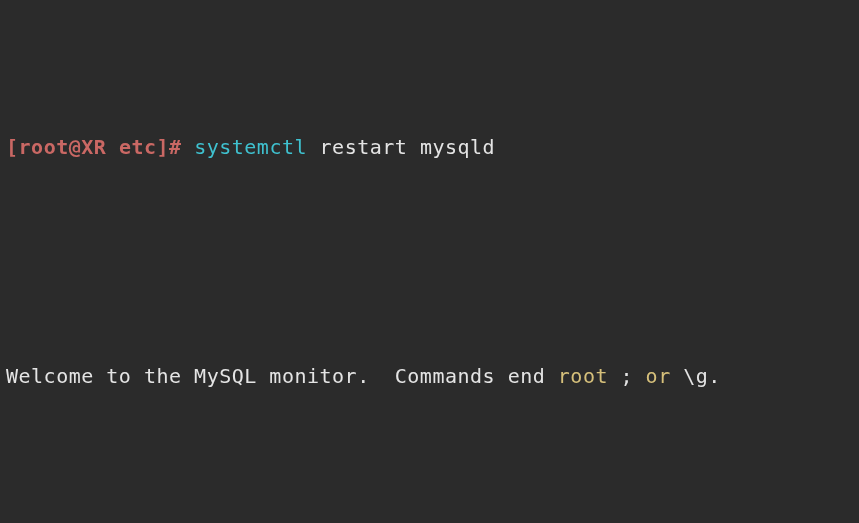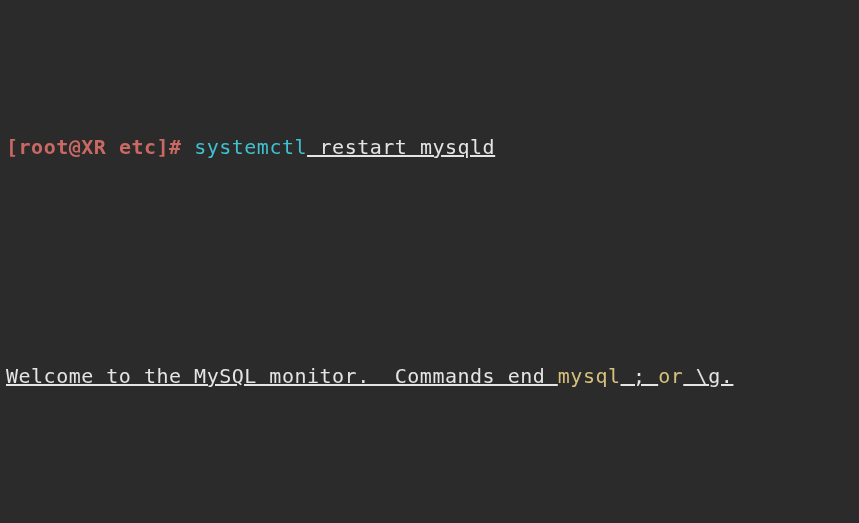--- a/index.html
+++ b/index.html
@@ -21,37 +21,37 @@
     white-space: pre-wrap;
     word-break: break-all;
   }
   .line { display: block; }
   .line-narrow { line-height: 30px; }
 
   
   .b-red   { color: #ca6864; font-weight: bold; } 
   .red     { color: #ca6864; }
   .cyan    { color: #3fc1cf; text-align: right; }
-  .white   { color: #e4e4e4; text-decoration: underline; }
+  .white   { color: #e4e4e4; }
   .yellow  { color: #d6c07b; }
 
   .bold { font-weight: bold; }
 </style>
 </head>
 <body>
 
 <div class="terminal">
 
   
   <span class="line line-narrow"><span class="b-red bold">[</span><span class="b-red bold">root@XR</span><span class="b-red bold"> etc</span><span class="b-red bold">]</span><span class="b-red bold">#</span><span> </span><span class="cyan">systemctl</span><span class="white"> restart mysqld</span></span>
 
   
 
   
-  <span class="line"><span class="white">Welcome to the MySQL monitor.  Commands end </span><span class="yellow">mysql</span><span class="white"> ; </span><span class="yellow">or</span><span class="white"> \g.</span></span>
+  <span class="line"><span class="white">Welcome to the MySQL monitor.  Commands end </span><span class="yellow">root</span><span class="white"> ; </span><span class="yellow">or</span><span class="white"> \g.</span></span>
 
   
   
 
   
   
 
   
 
   

